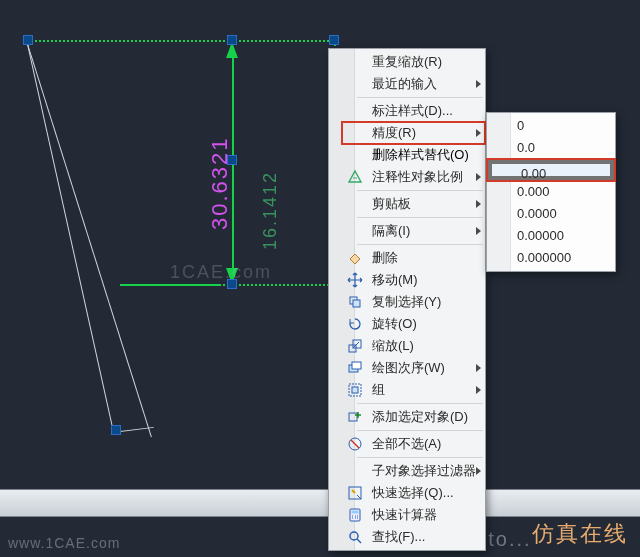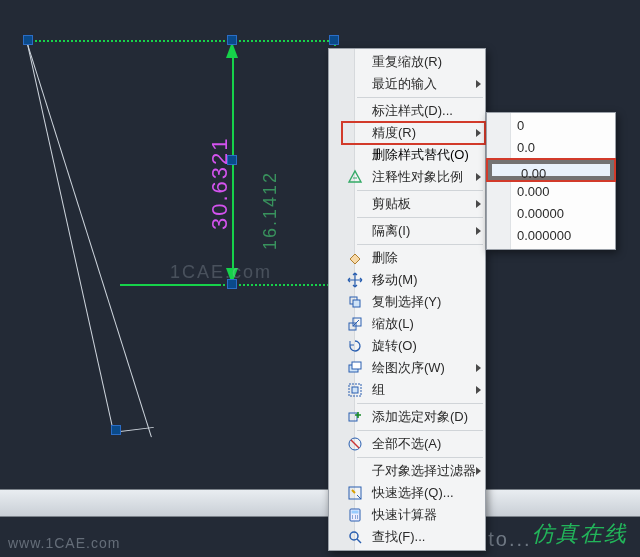--- a/index.html
+++ b/index.html
@@ -82,23 +82,22 @@
     position: absolute;
     color: #b9c4cf;
     opacity: .25;
     font-size: 18px;
     font-weight: 500;
     letter-spacing: 2px;
   }
   .wm2 {
     position: absolute;
     right: 12px; bottom: 8px;
-    color: #22c55e;
+    color: #fdba74;
     font-size: 22px;
-    font-style: italic;
     opacity: .9;
     letter-spacing: 2px;
   }
   .wm3 {
     position: absolute;
     left: 8px; bottom: 6px;
     color: #9aa4af;
     opacity: .55;
     font-size: 14px;
     letter-spacing: 1px;
@@ -282,31 +281,31 @@
           </svg>
         </span><span>移动(M)</span></div>
       <div class="menu-item"><span class="mi-icon">
           <svg viewBox="0 0 16 16">
             <rect x="3" y="3" width="7" height="7" fill="none" stroke="#2a5fb0"></rect>
             <rect x="6" y="6" width="7" height="7" fill="#cfe3f7" stroke="#2a5fb0"></rect>
           </svg>
         </span><span>复制选择(Y)</span></div>
       <div class="menu-item"><span class="mi-icon">
           <svg viewBox="0 0 16 16">
+            <path d="M8 3a5 5 0 1 1-4.9 4" fill="none" stroke="#2a5fb0" stroke-width="1.3"></path>
+            <path d="M3 3v4h4" fill="none" stroke="#2a5fb0"></path>
+          </svg>
+        </span><span>旋转(O)</span></div>
+      <div class="menu-item"><span class="mi-icon">
+          <svg viewBox="0 0 16 16">
             <rect x="2" y="7" width="7" height="7" fill="none" stroke="#2a5fb0"></rect>
             <rect x="6" y="2" width="8" height="8" fill="none" stroke="#2a5fb0"></rect>
             <path d="M6 10 L12 4" stroke="#2a5fb0"></path>
           </svg>
         </span><span>缩放(L)</span></div>
-      <div class="menu-item"><span class="mi-icon">
-          <svg viewBox="0 0 16 16">
-            <path d="M8 3a5 5 0 1 1-4.9 4" fill="none" stroke="#2a5fb0" stroke-width="1.3"></path>
-            <path d="M3 3v4h4" fill="none" stroke="#2a5fb0"></path>
-          </svg>
-        </span><span>旋转(O)</span></div>
       <div class="menu-item"><span class="mi-icon">
           <svg viewBox="0 0 16 16">
             <rect x="2" y="5" width="9" height="7" fill="#cfe3f7" stroke="#2a5fb0"></rect>
             <rect x="5" y="2" width="9" height="7" fill="#fff" stroke="#2a5fb0"></rect>
           </svg>
         </span><span>绘图次序(W)</span><span class="arrow"></span></div>
       <div class="menu-item"><span class="mi-icon">
           <svg viewBox="0 0 16 16">
             <rect x="2" y="2" width="12" height="12" fill="none" stroke="#2a5fb0" stroke-dasharray="2 1"></rect>
             <rect x="5" y="5" width="6" height="6" fill="#cfe3f7" stroke="#2a5fb0"></rect>
@@ -351,16 +350,17 @@
     </div>
 </div>
 
 <div class="submenu" id="sub-menu">
   <div class="iconcol2"></div>
   <div id="sub-items">
       <div class="sub-item"><span>0</span></div>
       <div class="sub-item"><span>0.0</span></div>
       <div class="sub-item hovered hl"><span>0.00</span></div>
       <div class="sub-item"><span>0.000</span></div>
+      <div class="sub-item"><span>0.0000</span></div>
       <div class="sub-item"><span>0.00000</span></div>
       <div class="sub-item"><span>0.000000</span></div>
     </div>
 </div>
 
 </body></html>

